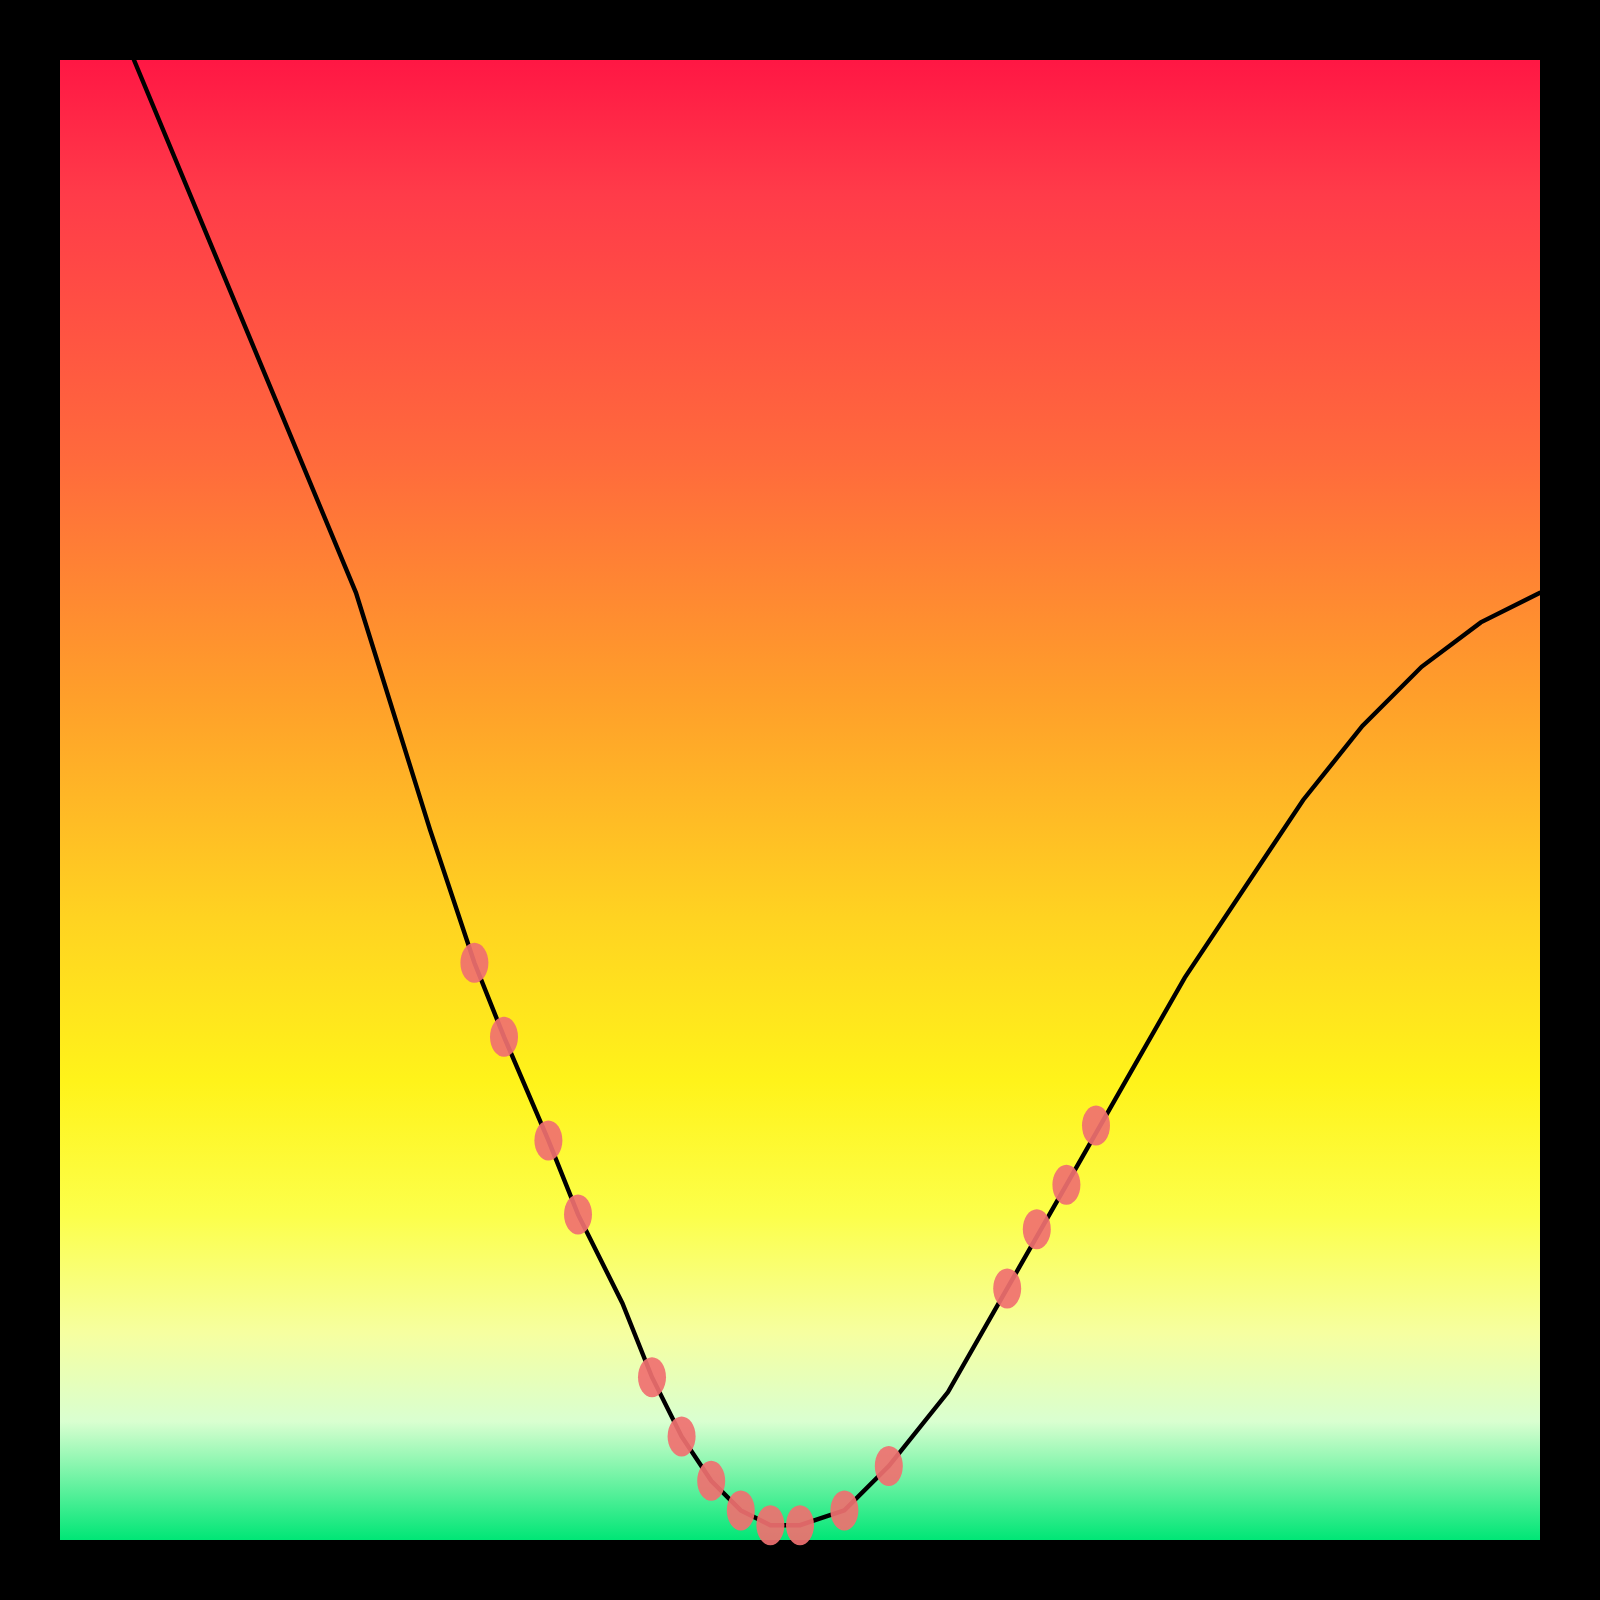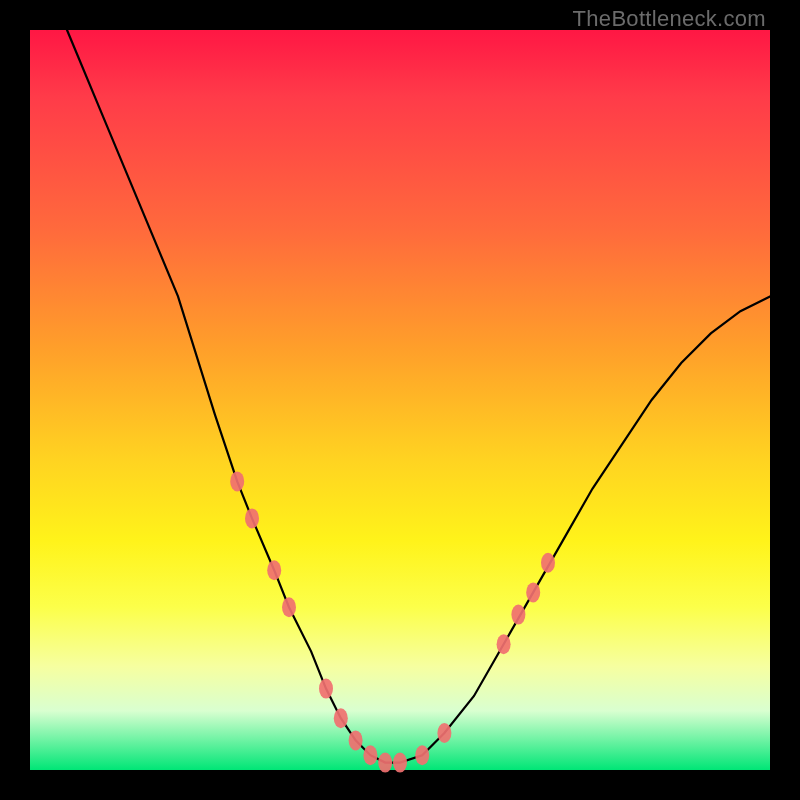--- a/index.html
+++ b/index.html
@@ -85,14 +85,13 @@
           <ellipse cx="370.0" cy="732.6" rx="7" ry="10" class="marker"></ellipse>
           <ellipse cx="392.2" cy="725.2" rx="7" ry="10" class="marker"></ellipse>
           <ellipse cx="414.4" cy="703.0" rx="7" ry="10" class="marker"></ellipse>
           <ellipse cx="473.6" cy="614.2" rx="7" ry="10" class="marker"></ellipse>
           <ellipse cx="488.4" cy="584.6" rx="7" ry="10" class="marker"></ellipse>
           <ellipse cx="503.2" cy="562.4" rx="7" ry="10" class="marker"></ellipse>
           <ellipse cx="518.0" cy="532.8" rx="7" ry="10" class="marker"></ellipse>
         </g>
     </svg>
   </div>
-  <div class="watermark">TheBottleneck.com</div>
 </div>
 
 </body></html>

